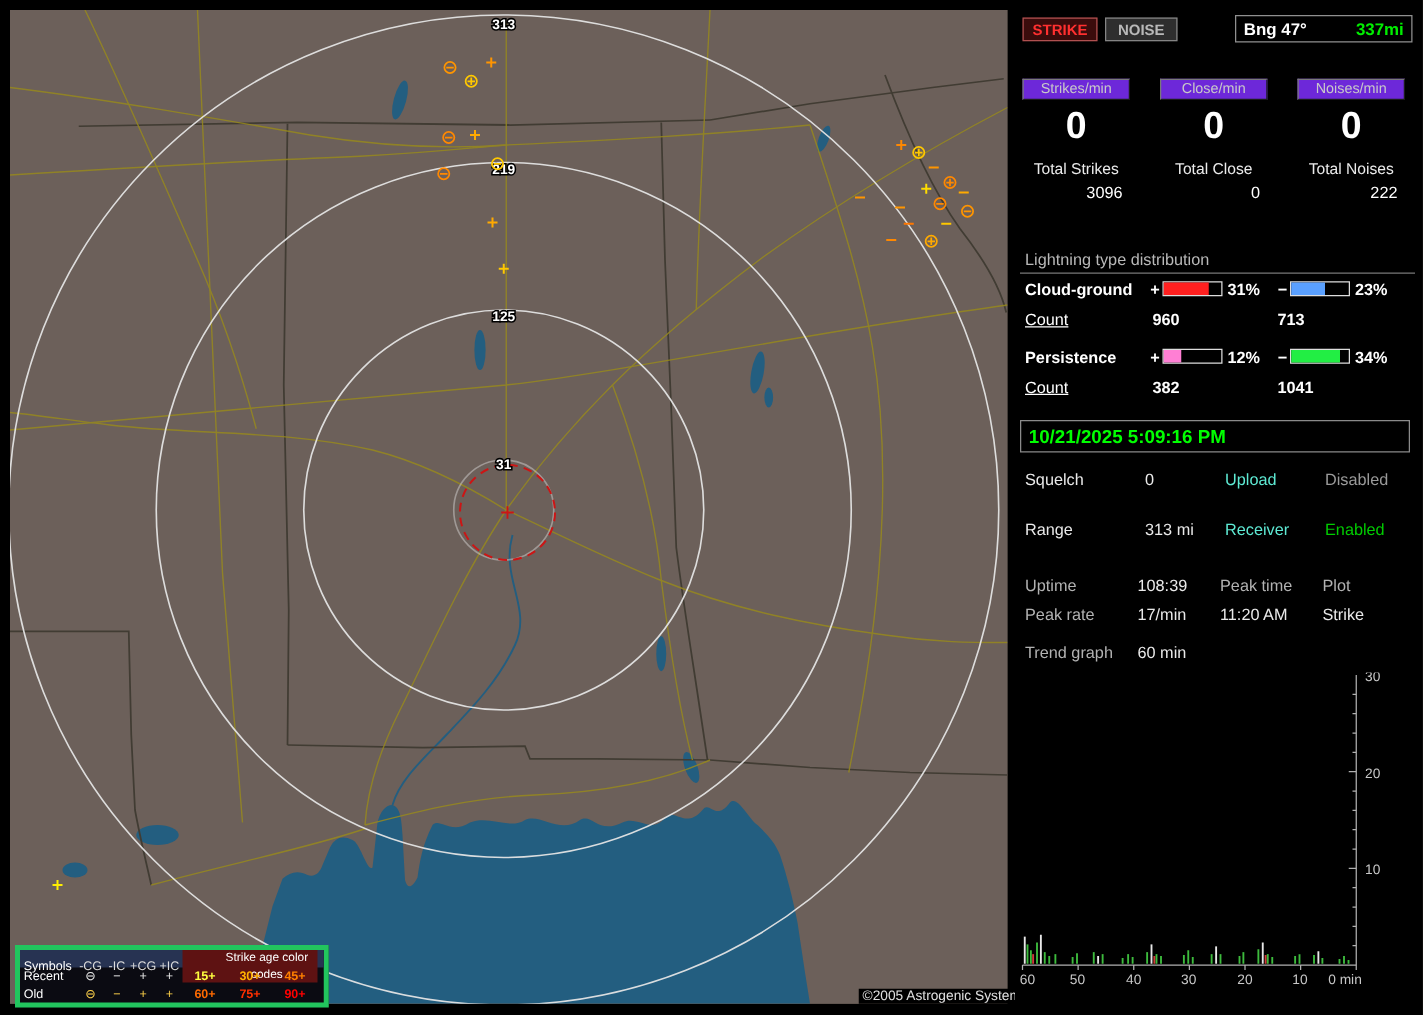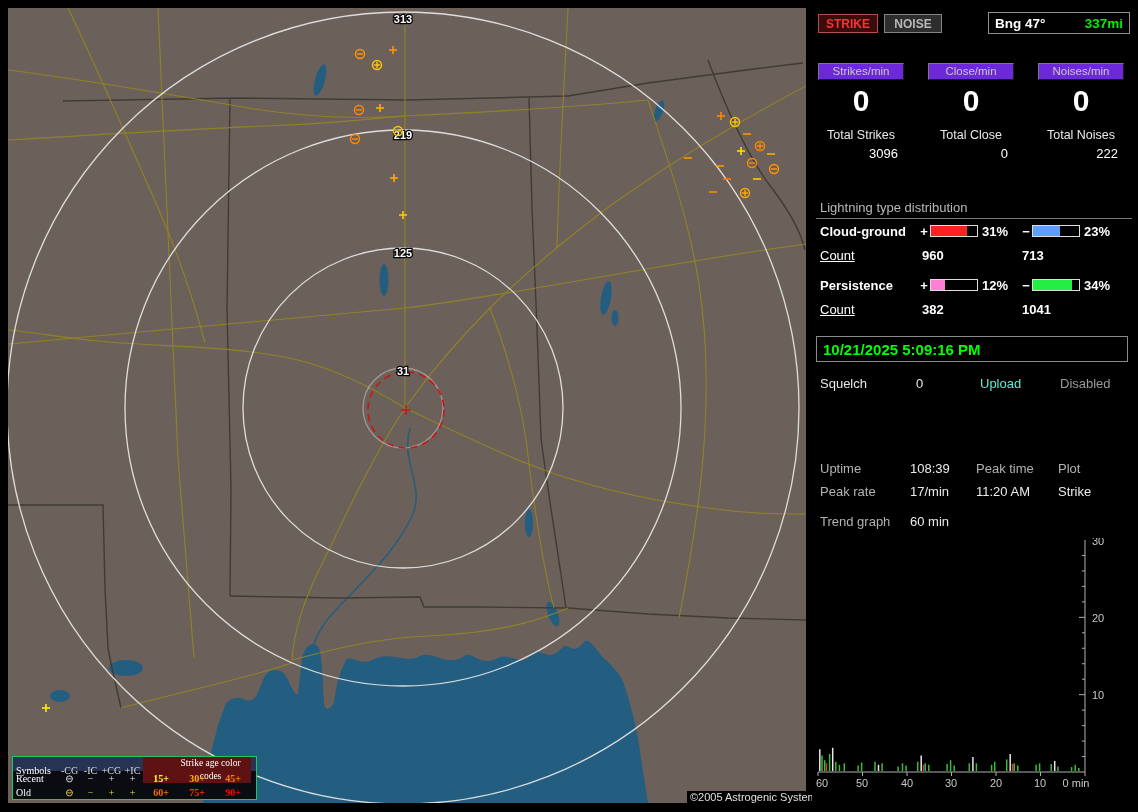--- a/index.html
+++ b/index.html
@@ -5,21 +5,21 @@
   html,body{margin:0;padding:0;background:#000;}
   body{width:1138px;height:812px;position:relative;overflow:hidden;
        font-family:"Liberation Sans",sans-serif;color:#fff;font-size:13px;}
 
   
   .map-wrap{position:absolute;left:8px;top:8px;width:798px;height:795px;background:#6c605a;}
   .map-wrap svg{position:absolute;left:0;top:0;}
 
   
   .legend-box{position:absolute;left:4px;top:748px;width:243px;background:#0b0b12;
-              border:1px solid #22c55e;font-size:10px;line-height:13px;font-family:Liberation Serif, serif;}
+              border:4px solid #22c55e;font-size:10px;line-height:13px;}
   .lg-row{display:grid;grid-template-columns:46px 21px 21px 21px 21px 36px 36px 36px;height:14px;align-items:center;}
   .lg-head{background:#273352;}
   .lg-c0{padding-left:3px;color:#fff;}
   .lg-sym{text-align:center;color:#ddd;}
   .lg-age-head{grid-column:6/9;background:#5e1212;text-align:center;color:#fff;font-size:9.5px;padding-left:27px;}
   .lg-age{text-align:center;font-weight:bold;}
 
   .copyright{position:absolute;left:687px;top:791px;font-size:11px;color:#e0e0e0;background:#000;padding:0 3px;}
 
   
@@ -304,20 +304,26 @@
     <span class="c-v2">1041</span>
   </div>
 
   <div class="dt-box">10/21/2025 5:09:16 PM</div>
 
   <div class="stat-row" style="top:376px">
     <span class="k1">Squelch</span>
     <span class="v1">0</span>
     <span class="k2">Upload</span>
     <span class="st-off">Disabled</span>
+  </div>
+  <div class="stat-row" style="top:416px">
+    <span class="k1">Range</span>
+    <span class="v1">313 mi</span>
+    <span class="k2">Receiver</span>
+    <span class="st-on">Enabled</span>
   </div>
 
   <div class="sess-row" style="top:461px">
     <span class="s1 lab">Uptime</span>
     <span class="s2 val">108:39</span>
     <span class="s3 lab">Peak time</span>
     <span class="lab">Plot</span>
   </div>
   <div class="sess-row" style="top:484px">
     <span class="s1 lab">Peak rate</span>

